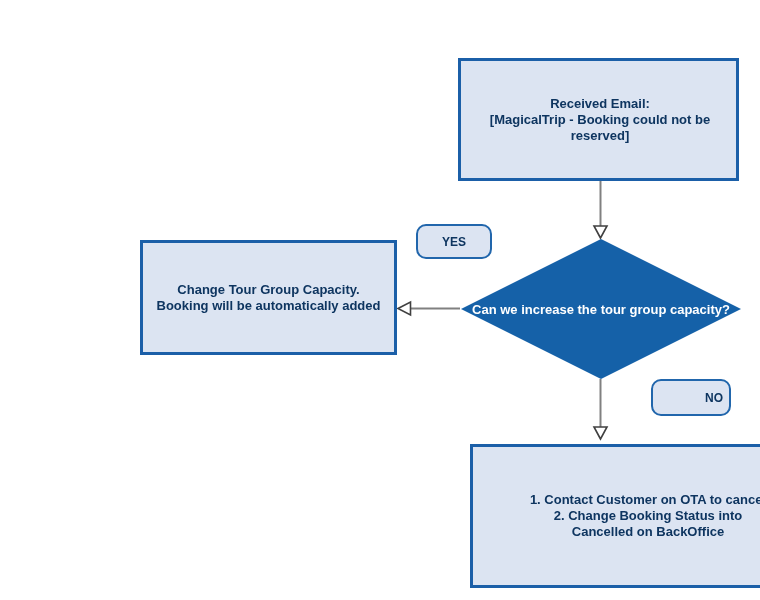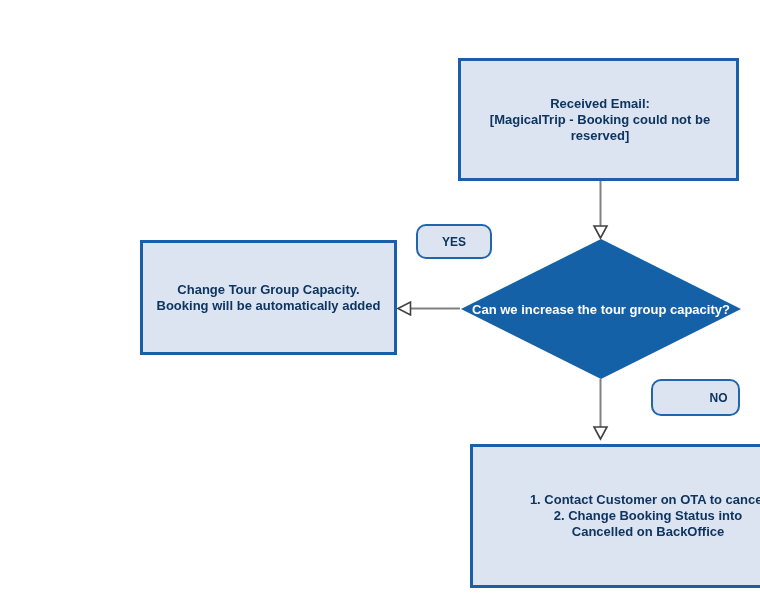--- a/index.html
+++ b/index.html
@@ -73,21 +73,21 @@
     border: 2px solid var(--badge-border, #2166ac);
     border-radius: 10px;
     display: flex;
     align-items: center;
     justify-content: center;
     font-weight: bold;
     font-size: 12px;
     color: var(--node-text, #0e3560);
   }
   .badge-yes { left: 416px; top: 224px; width: 76px; height: 35px; }
-  .badge-no  { left: 651px; top: 379px; width: 89px; height: 37px; padding-left: 46px; }
+  .badge-no  { left: 651px; top: 379px; width: 80px; height: 37px; padding-left: 46px; }
 </style>
 </head>
 <body>
 
 <div class="canvas">
 
   <svg class="overlay" viewBox="0 0 760 600">
 
     <polygon class="diamond" points="601,239 741,309 601,379 461,309"></polygon>
 

